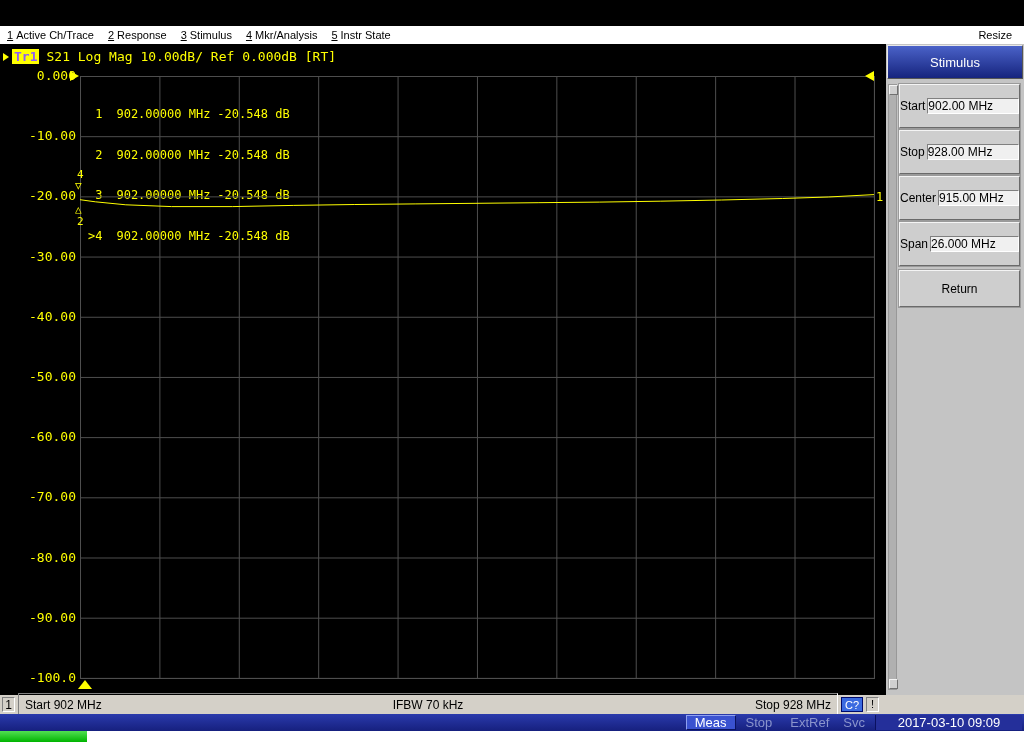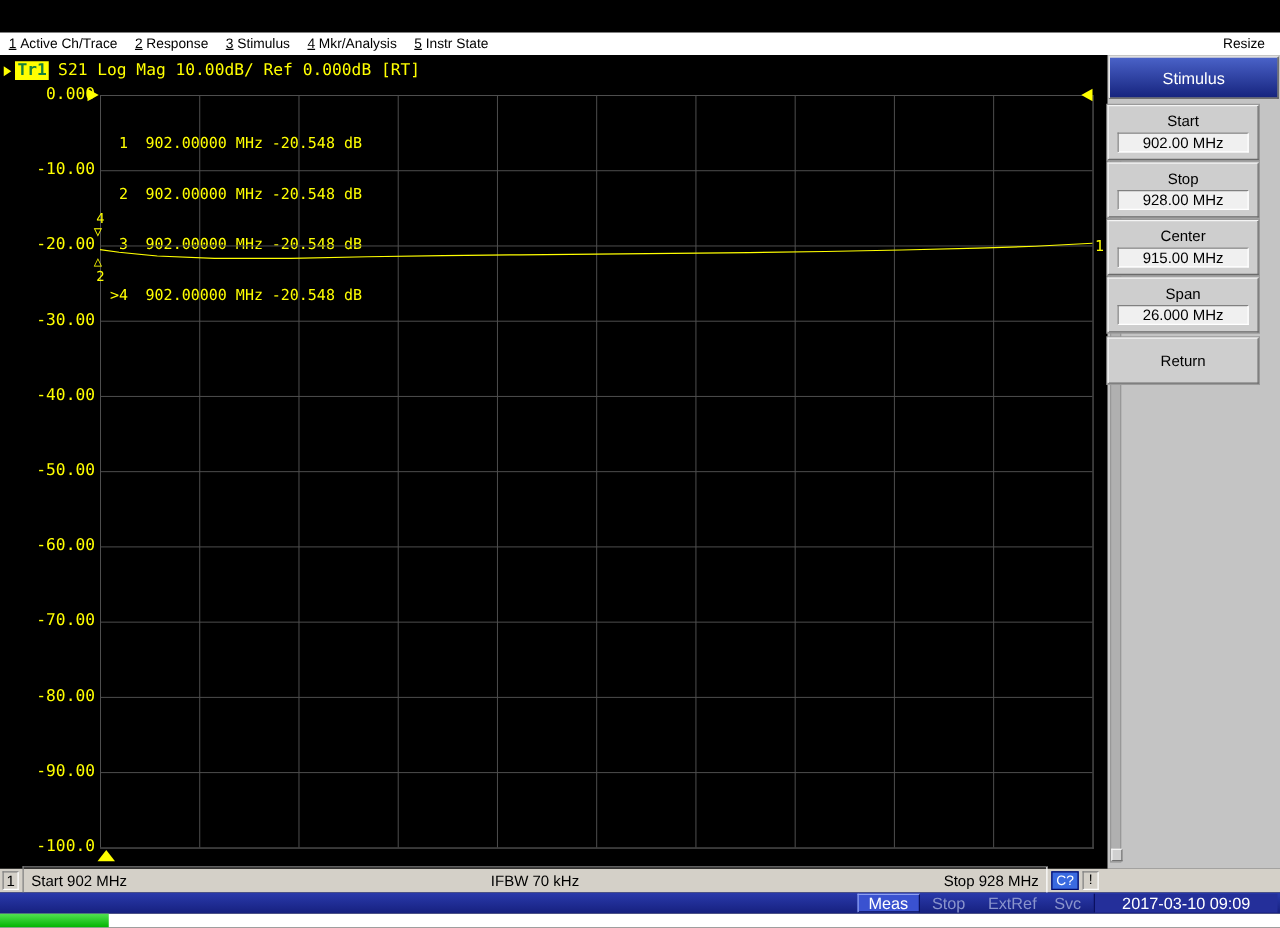--- a/index.html
+++ b/index.html
@@ -18,21 +18,21 @@
   .menu-item{padding:0 7px;white-space:nowrap;cursor:default;}
   .menu-item .mnum{text-decoration:underline;margin-right:3px;}
   .menu-resize{margin-left:auto;padding-right:12px;}
 
   
   .main{position:absolute;left:0;top:44px;width:886px;height:651px;background:#000;
     font-family:"DejaVu Sans Mono",monospace;color:#ffff00;}
   .trace-header{position:absolute;left:3px;top:5px;display:flex;align-items:center;font-size:13px;}
   .hdr-arrow{width:0;height:0;border-top:4px solid transparent;border-bottom:4px solid transparent;
     border-left:6px solid #ffff00;margin-right:3px;}
-  .tr-badge{background:#ffff00;color:#15803d;font-weight:bold;padding:0 2px;}
+  .tr-badge{background:#ffff00;color:#8b5cf6;font-weight:bold;padding:0 2px;}
   .tr-text{margin-left:7px;}
 
   .marker-table{position:absolute;left:88px;top:37px;font-size:12px;line-height:13.5px;white-space:pre;}
   .mk-row{display:block;}
   .mk-id{display:inline-block;width:2ch;text-align:right;}
   .mk-freq{margin-left:14px;}
   .mk-val{margin-left:7px;}
 
   .y-axis span{position:absolute;left:2px;width:74px;text-align:right;font-size:13px;}
   .y-axis span:nth-child(1){top:24px}.y-axis span:nth-child(2){top:84px}
@@ -64,26 +64,26 @@
     font-size:12px;color:#000;}
   .sk-header{position:absolute;left:1px;top:1px;width:134px;height:32px;
     background:linear-gradient(#4a62c8,#16247e);color:#fff;font-size:13px;
     display:flex;align-items:center;justify-content:center;
     border:1px solid;border-color:#e8e8e8 #555 #555 #e8e8e8;}
   .sk-track{position:absolute;left:2px;top:40px;bottom:5px;width:9px;background:#b0b0b0;
     border:1px solid #989898;box-sizing:border-box;}
   .sk-arrow{position:absolute;left:0;width:7px;height:8px;background:#d0d0d0;
     border:1px solid;border-color:#f4f4f4 #707070 #707070 #f4f4f4;}
   .sk-arrow.top{top:0;} .sk-arrow.bottom{bottom:0;}
-  .sk-btn{position:absolute;left:0;width:121px;height:44px;background:#cecece;
+  .sk-btn{position:absolute;left:13px;width:121px;height:44px;background:#cecece;
     border:1px solid;border-color:#f4f4f4 #6a6a6a #6a6a6a #f4f4f4;
     box-shadow:0 0 0 1px #9a9a9a;box-sizing:border-box;
-    display:flex;flex-direction:column;align-items:center;justify-content:center;gap:2px;cursor:default;}
+    display:flex;flex-direction:row;align-items:center;justify-content:center;gap:2px;cursor:default;}
   .sk-btn .lbl{font-size:12px;}
-  .sk-val{width:105px;height:16px;background:#f0f0f0;text-align:center;font-size:12px;line-height:15px;
+  .sk-val{width:105px;height:16px;background:#f0f0f0;text-align:left;font-size:12px;line-height:15px;
     border:1px solid;border-color:#808080 #fff #fff #808080;box-sizing:border-box;}
   .sk-start{top:40px}.sk-stop{top:86px}.sk-center{top:132px}.sk-span{top:178px}
   .sk-return{top:226px;height:37px;}
 
   
   .status-bar{position:absolute;left:0;top:695px;width:1024px;height:19px;background:#d4d0c8;
     display:flex;align-items:center;gap:3px;padding:1px 2px;box-sizing:border-box;
     font-size:12px;color:#000;}
   .sb-ch{width:13px;height:15px;line-height:14px;text-align:center;flex:none;
     border:1px solid;border-color:#808080 #fff #fff #808080;box-sizing:border-box;}

